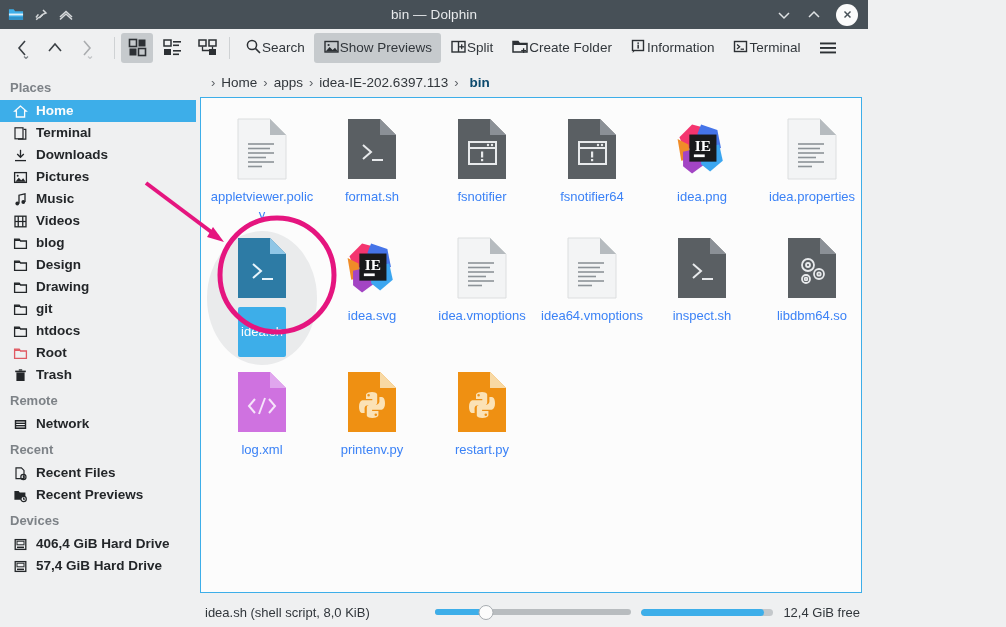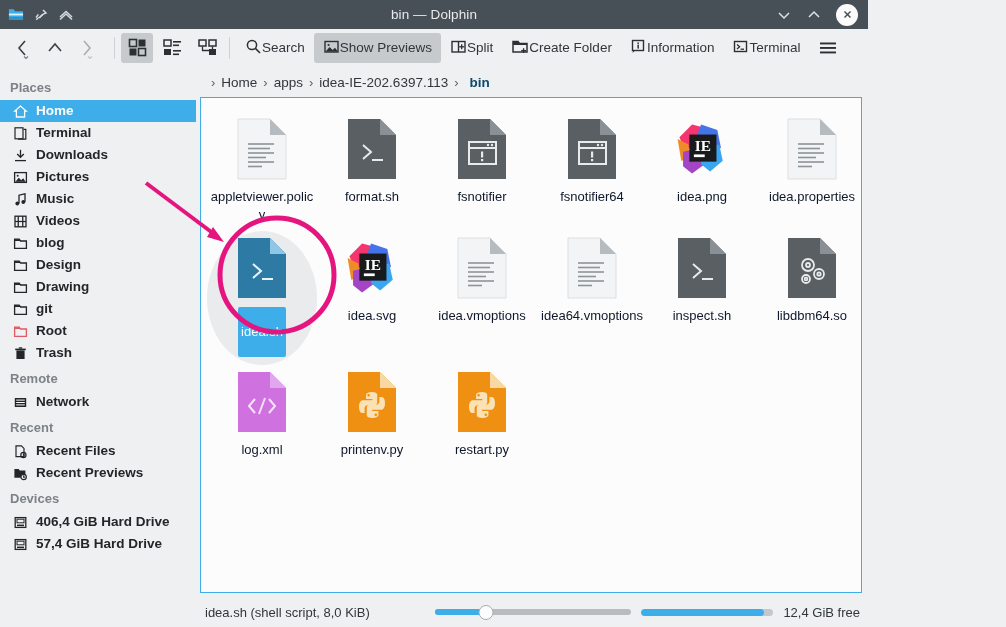--- a/index.html
+++ b/index.html
@@ -94,21 +94,21 @@
     row-gap: 0px;
   }
   .item {
     display: flex; flex-direction: column; align-items: center;
     padding: 6px 4px 8px 4px; cursor: pointer; border-radius: 3px;
     width: 110px; justify-self: center; position: relative;
   }
   .item.hover { background: #eaebec; border-radius: 50%; }
   .item .thumb { width: 56px; height: 64px; display:flex; align-items:flex-start; justify-content:center; margin-bottom: 6px;}
   .item .name {
-    font-size: 13px; color: #0f172a; text-align: center; line-height: 1.35;
+    font-size: 13px; color: #3b82f6; text-align: center; line-height: 1.35;
     max-width: 104px; word-wrap: break-word;
   }
   .item .name.selected { background: #3daee9; color: #fcfcfc; padding: 16px 3px; border-radius: 2px;}
 
   
   .statusbar {
     height: 30px; flex: 0 0 30px; display: flex; align-items: center;
     padding: 0 8px 0 10px; font-size: 13px; color: #31363b; gap: 10px;
     background: #eff0f1;
     text-align: right;
@@ -393,20 +393,29 @@
         <span class="lbl">Drawing</span>
       </div>
       <div class="place">
         <span class="ico">
           <svg width="15" height="15" viewBox="0 0 15 15">
               <path d="M1.6 3.2h4.6L7.5 5h5.9v7.4H1.6z" fill="none" stroke="#232629" stroke-width="1.3"></path>
               <path d="M1.6 3.2h4.6L7.5 5H1.6z" fill="#232629"></path>
             </svg>
         </span>
         <span class="lbl">git</span>
+      </div>
+      <div class="place">
+        <span class="ico">
+          <svg width="15" height="15" viewBox="0 0 15 15">
+              <path d="M1.6 3.2h4.6L7.5 5h5.9v7.4H1.6z" fill="none" stroke="#232629" stroke-width="1.3"></path>
+              <path d="M1.6 3.2h4.6L7.5 5H1.6z" fill="#232629"></path>
+            </svg>
+        </span>
+        <span class="lbl">htdocs</span>
       </div>
       <div class="place">
         <span class="ico">
           <svg width="15" height="15" viewBox="0 0 15 15">
               <path d="M1.6 3.2h4.6L7.5 5h5.9v7.4H1.6z" fill="none" stroke="#e05a63" stroke-width="1.3"></path>
               <path d="M1.6 3.2h4.6L7.5 5H1.6z" fill="#e05a63"></path>
             </svg>
         </span>
         <span class="lbl">Root</span>
       </div>

